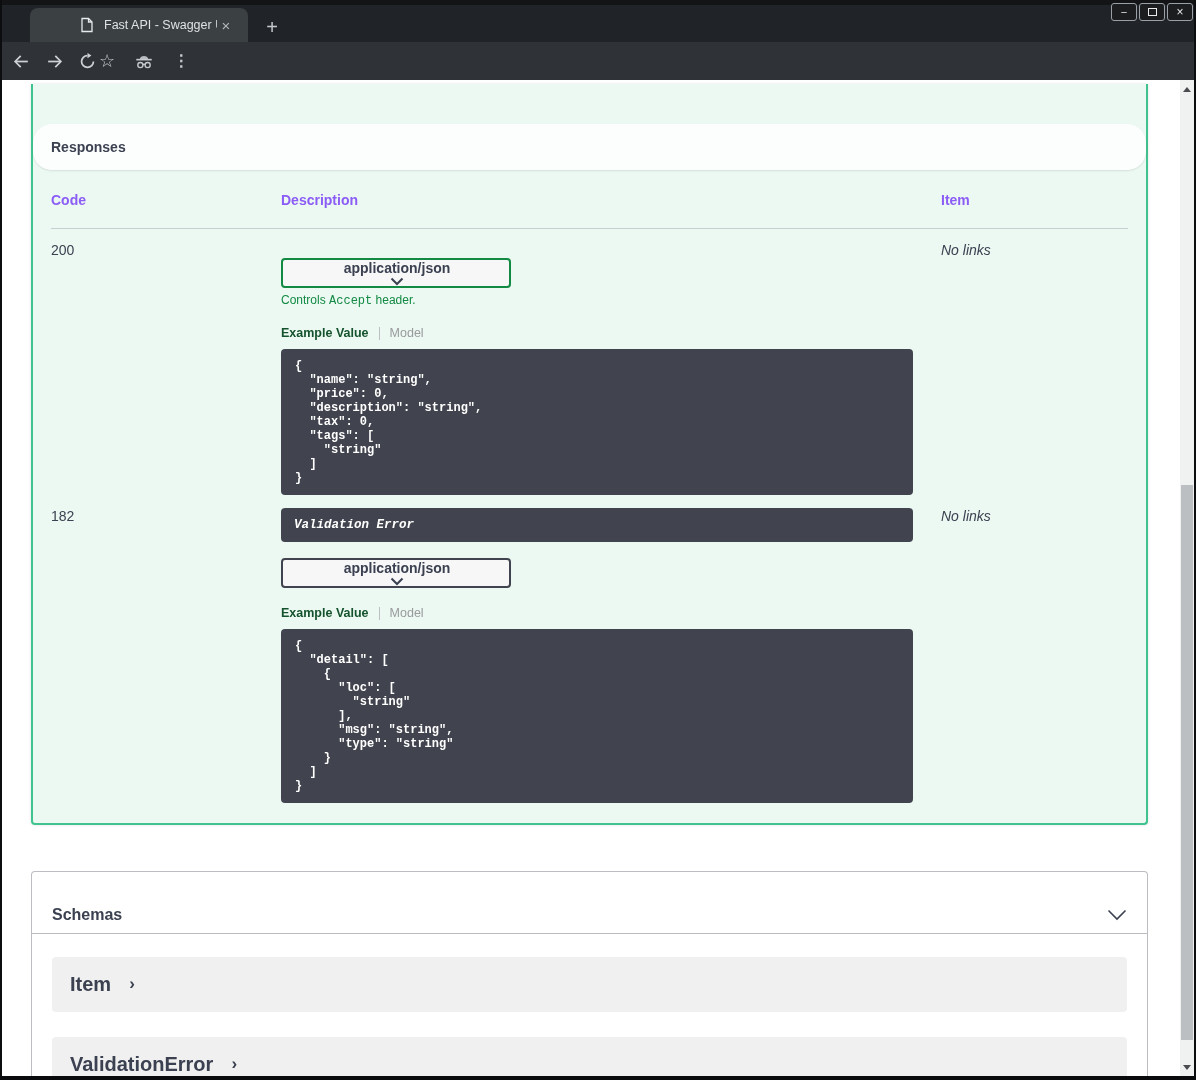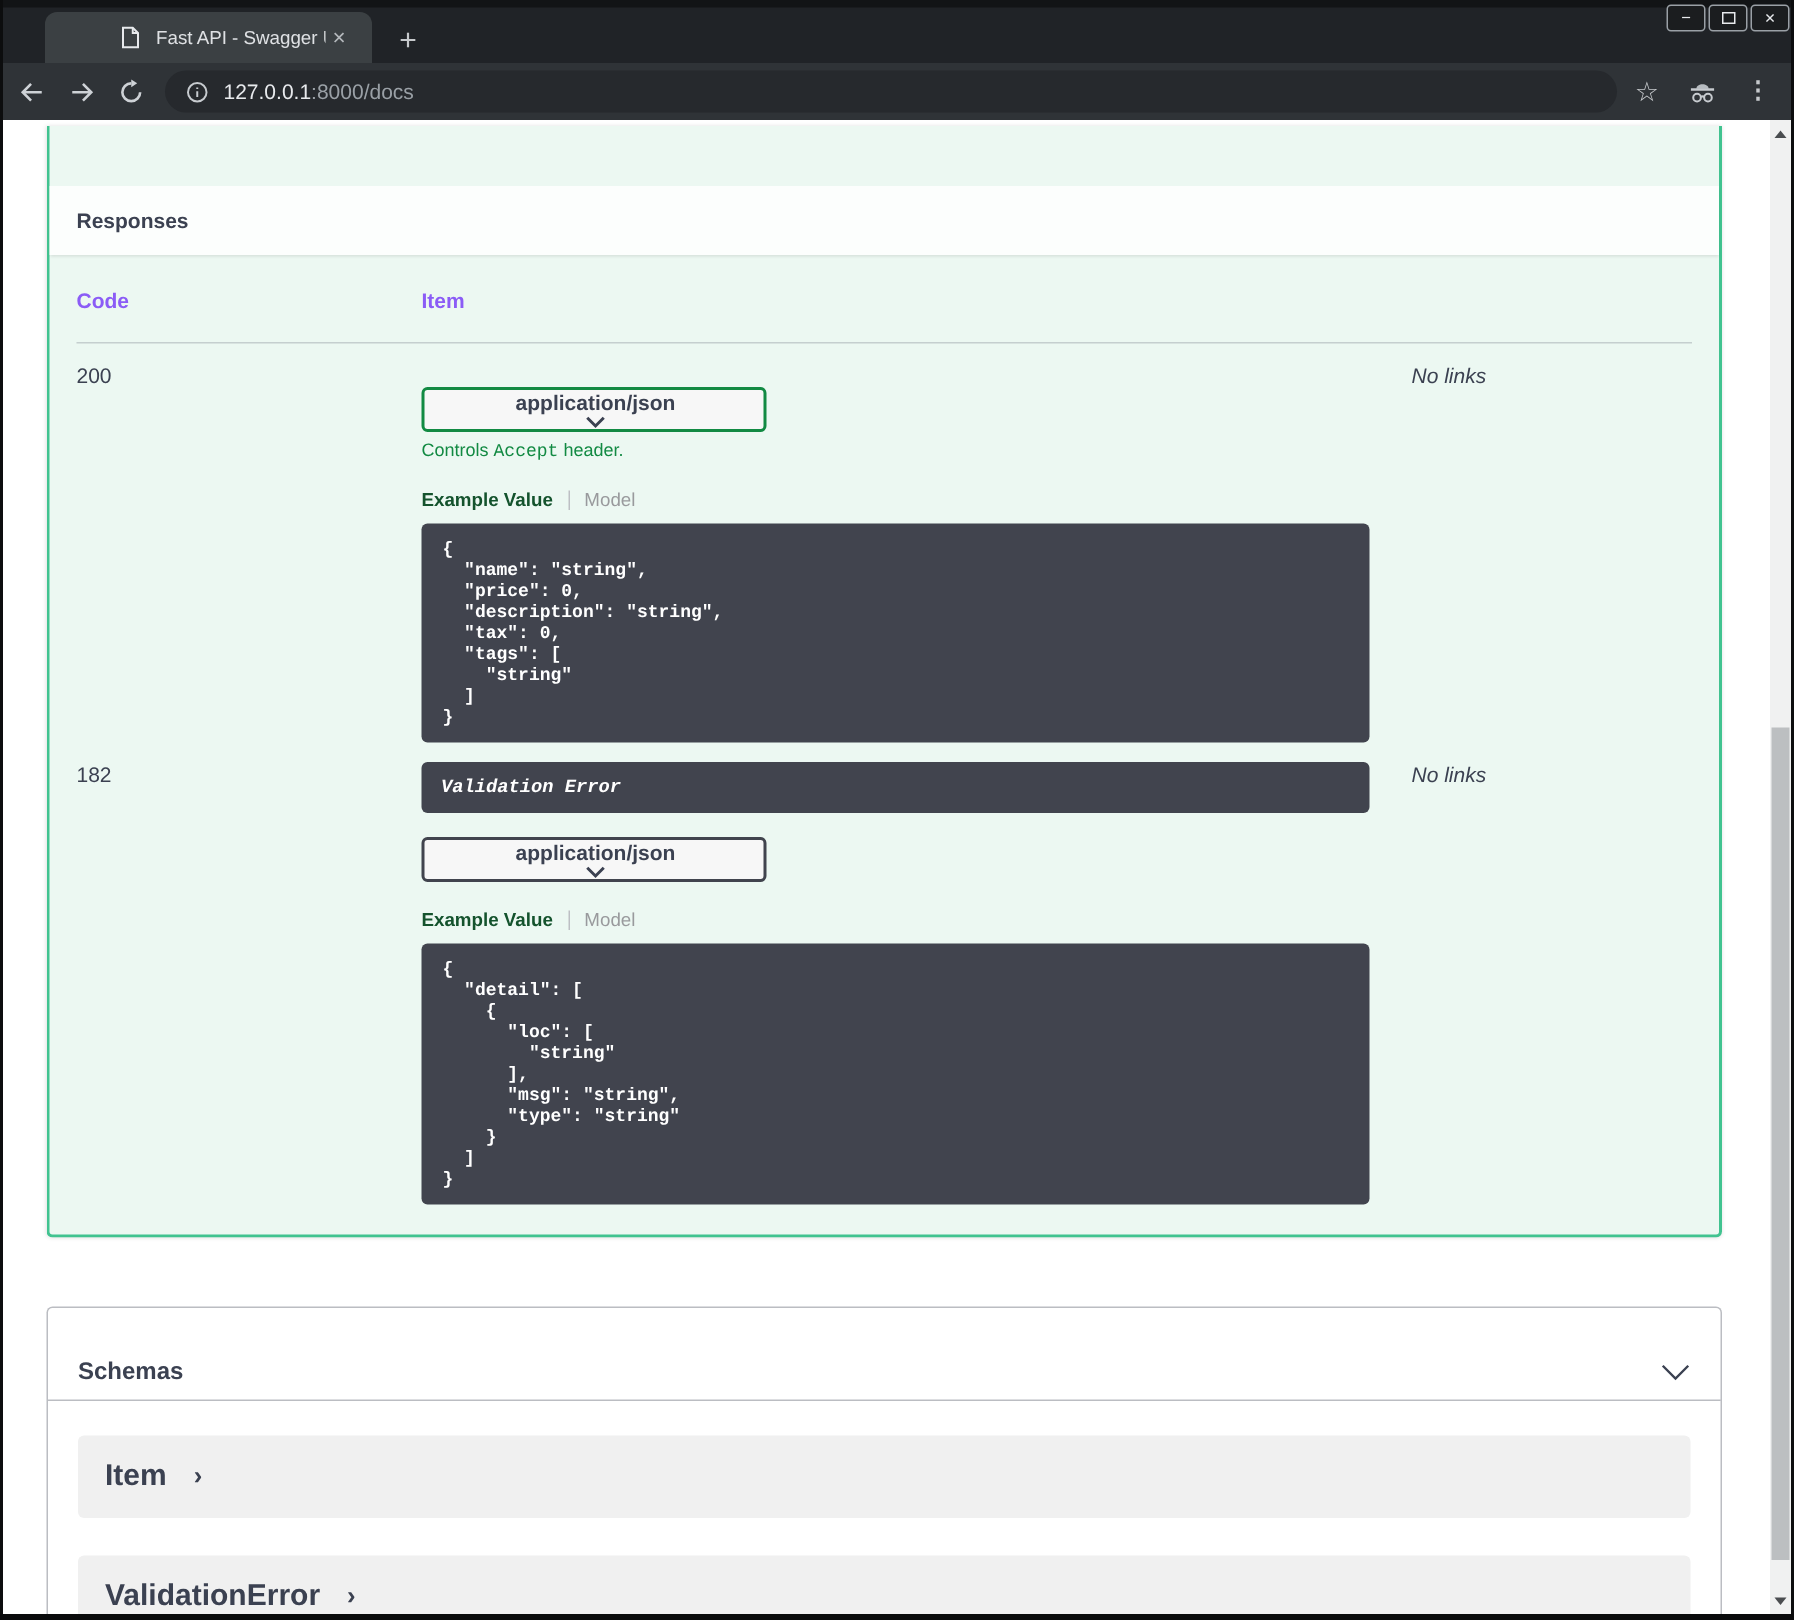--- a/index.html
+++ b/index.html
@@ -58,21 +58,21 @@
 
   
   .responses-panel {
     margin:4px 0 0 29px; width:1117px;
     background:#ecf8f2; border:2px solid #41c390; border-top:none;
     border-radius:0 0 4px 4px; box-shadow:0 0 3px rgba(0,0,0,.12);
   }
   .spacer-top { height:40px; }
   .responses-header {
     height:46px; background:rgba(255,255,255,.85); box-shadow:0 1px 2px rgba(0,0,0,.10);
-    display:flex; align-items:center; padding:0 18px;
+    display:flex; align-items:center; padding:0 18px;border-radius:19px;
   }
   .responses-title { font-size:14px; font-weight:700; color:#3b4151; }
 
   .responses-table { padding:22px 18px 20px; }
   .thead, .trow { display:grid; grid-template-columns:230px 660px 1fr; }
   .thead { font-size:14px; font-weight:700; color:#8b5cf6; padding-bottom:20px; border-bottom:1px solid rgba(59,65,81,.22); }
   .trow { padding-top:13px; }
   .cell-code { font-size:14px; color:#3b4151; }
   .cell-links { font-size:14px; font-style:italic; color:#3b4151; }
 
@@ -161,28 +161,20 @@
           <path d="M4 12 H19"></path>
           <path d="M13 5 L20 12 L13 19"></path>
         </svg>
     </div>
     <div class="nav-btn">
       <svg viewBox="0 0 24 24" fill="none" stroke="currentColor" stroke-width="2.2">
         <path d="M12 4.5 A7.5 7.5 0 1 0 19.5 12"></path>
           <path d="M12 1.2 V7.8 L17 4.5 Z" fill="currentColor" stroke="none"></path>
       </svg>
     </div>
-    <div class="urlbar">
-      <svg class="url-info" viewBox="0 0 16 16" fill="none" stroke="currentColor" stroke-width="1.4">
-        <circle cx="8" cy="8" r="6.6"></circle>
-          <line x1="8" y1="7.2" x2="8" y2="11.4"></line>
-          <line x1="8" y1="4.6" x2="8" y2="5.6"></line>
-      </svg>
-      <span class="url-text"><span class="url-host">127.0.0.1</span><span class="url-path">:8000/docs</span></span>
-    </div>
     <div class="toolbar-right">
       <span class="star-icon">☆</span>
       <svg class="incognito-icon" viewBox="0 0 24 22" fill="none" stroke="currentColor" stroke-width="1.5">
         <path d="M3.5 9.5 H20.5" stroke-width="1.8"></path>
         <path d="M7.5 9 C7.5 4.5 16.5 4.5 16.5 9" fill="currentColor" stroke="none" opacity="0.9"></path>
         <circle cx="8" cy="15.5" r="2.8"></circle>
           <circle cx="16" cy="15.5" r="2.8"></circle>
           <path d="M10.8 15 C11.6 14.4 12.4 14.4 13.2 15"></path>
       </svg>
       <span class="menu-dots">⋮</span>
@@ -194,20 +186,21 @@
 
   <section class="responses-panel">
     <div class="spacer-top"></div>
     <div class="responses-header">
       <span class="responses-title">Responses</span>
     </div>
 
     <div class="responses-table">
       <div class="thead">
         <span>Code</span>
+        <span>Description</span>
         <span>Item</span>
       </div>
 
       <div class="trow">
         <div class="cell-code">200</div>
         <div class="cell-desc">
           <div class="accept-select green">
             <span>application/json</span>
             <svg viewBox="0 0 14 9" fill="none" stroke="currentColor" stroke-width="2">
                 <path d="M1.5 1.5 L7 7 L12.5 1.5"></path>

